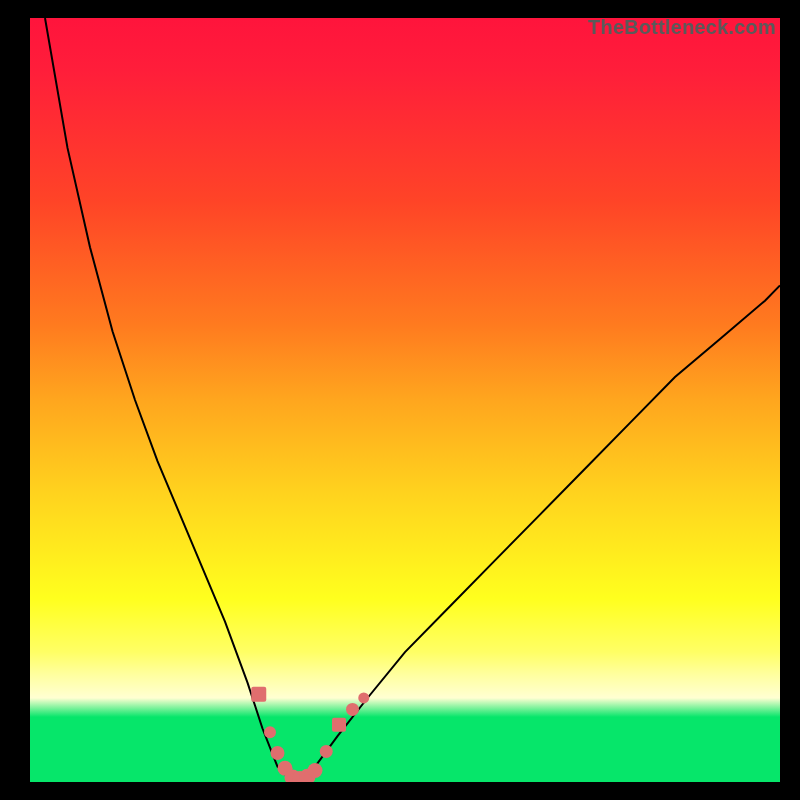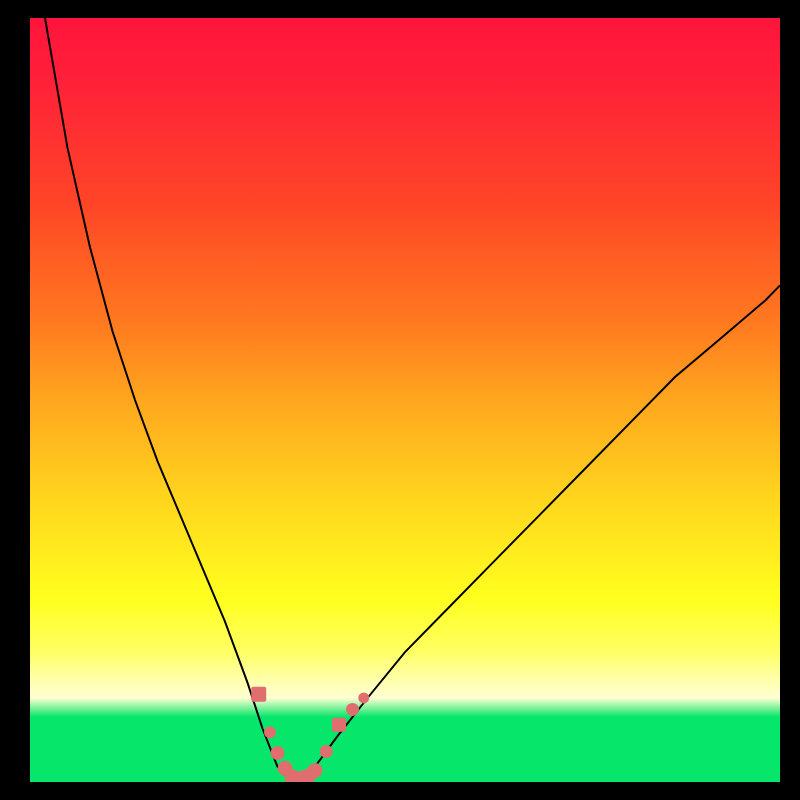--- a/index.html
+++ b/index.html
@@ -22,20 +22,21 @@
       color:#5a5a5a;letter-spacing:0.2px;}
   svg.curve{position:absolute;left:0;top:0;width:100%;height:100%;}
   .curve path{fill:none;stroke:#000;stroke-width:2;}
   .marker-fill{fill:#e06e6e;stroke:none;}
 </style>
 </head>
 <body>
 
 <div class="stage">
   <div class="plot">
+    <div class="wm">TheBottleneck.com</div>
     <svg class="curve" viewBox="0 0 750 764" preserveAspectRatio="none">
       <path id="path-left" d="M15.0 0.0 L37.5 129.9 L60.0 229.2 L82.5 313.2 L105.0 382.0 L127.5 443.1 L150.0 496.6 L172.5 550.1 L195.0 603.6 L217.5 664.7 L232.5 710.5 L247.5 748.7 L262.5 764.0 "></path>
       <path id="path-right" d="M262.5 764.0 L285.0 748.7 L307.5 718.2 L337.5 680.0 L375.0 634.1 L420.0 588.3 L465.0 542.4 L510.0 496.6 L555.0 450.8 L600.0 404.9 L645.0 359.1 L690.0 320.9 L735.0 282.7 L750.0 267.4 "></path>
       <g id="markers">
           <rect x="221.25" y="668.64" width="15" height="15" rx="2" class="marker-fill"></rect>
           <circle cx="240" cy="714.34" r="6" class="marker-fill"></circle>
           <circle cx="247.5" cy="734.968" r="7" class="marker-fill"></circle>
           <circle cx="255.00000000000003" cy="750.248" r="7.5" class="marker-fill"></circle>
           <circle cx="262.5" cy="759.416" r="8" class="marker-fill"></circle>
           <circle cx="270" cy="760.944" r="8" class="marker-fill"></circle>

